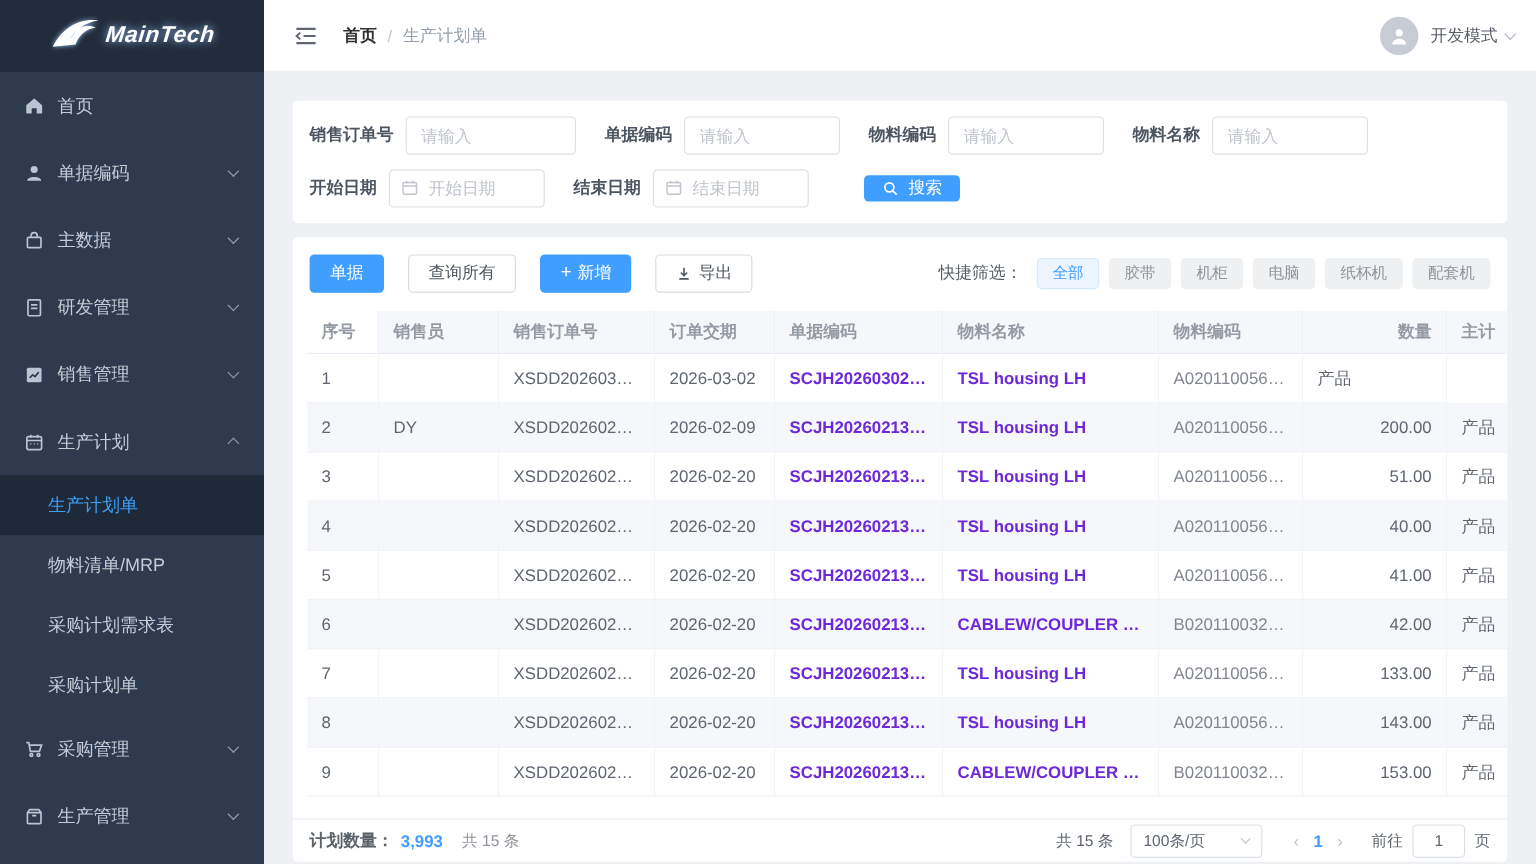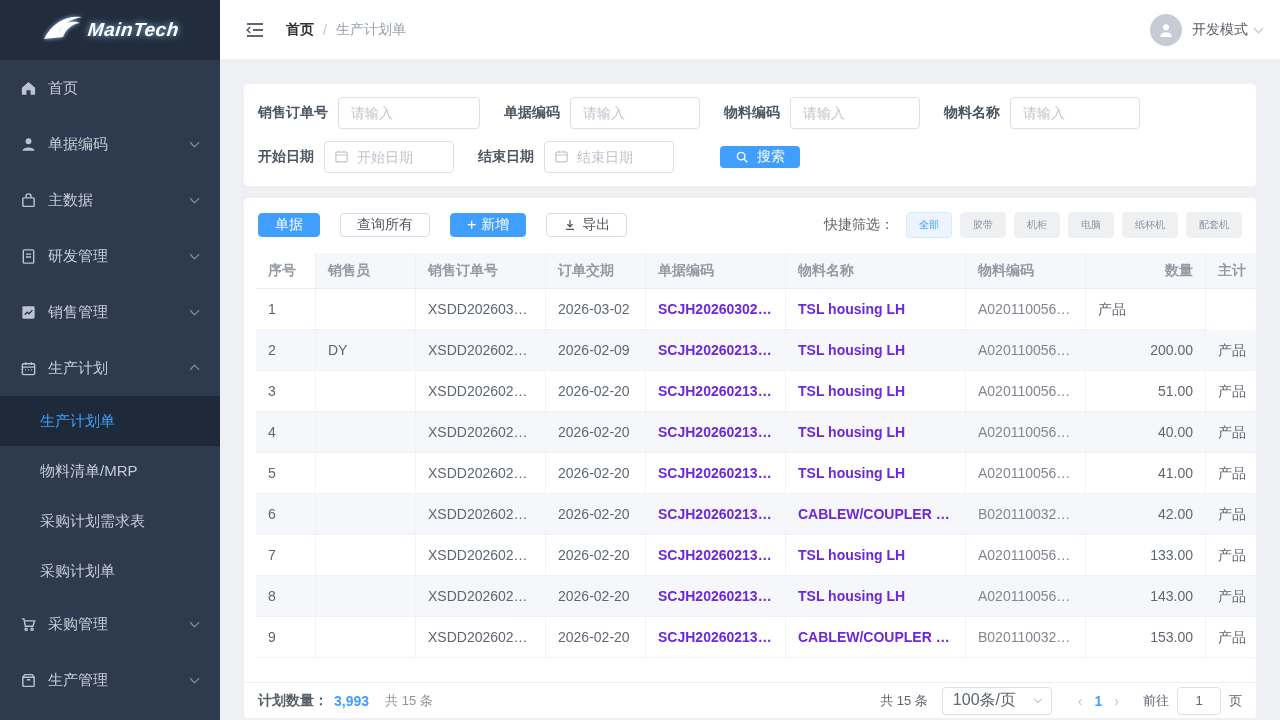--- a/index.html
+++ b/index.html
@@ -54,30 +54,30 @@
   .date-ico { position:absolute; left:10px; top:8px; width:15px; height:15px; color:#c0c4cc; pointer-events:none; }
   .search-btn { height:22px; background:#409eff; color:#fff; border:none; border-radius:4px; padding:0 15px;
                 font-size:14px; display:flex; align-items:center; gap:8px; cursor:pointer; margin-left:22px;
                 font-family:inherit; }
   .search-btn svg { width:14px; height:14px; }
 
   
   .table-card { margin:0 24px; background:#fff; border-radius:4px; height:520px; display:flex;
                 flex-direction:column; overflow:hidden; }
   .toolbar { display:flex; align-items:center; padding:14px 14px 0; }
-  .btn { height:24px; border-radius:4px; padding:0 16px; font-size:14px; cursor:pointer; display:flex;
+  .btn { height:32px; border-radius:4px; padding:0 16px; font-size:14px; cursor:pointer; display:flex;
          align-items:center; gap:5px; font-family:inherit; }
   .btn + .btn { margin-left:20px; }
   .btn-primary { background:#409eff; border:1px solid #409eff; color:#fff; }
   .btn-ghost { background:#fff; border:1px solid #d9dce3; color:#4e565f; }
   .btn .plus { font-size:16px; line-height:1; }
   .btn svg { width:14px; height:14px; }
   .quick { margin-left:auto; display:flex; align-items:center; }
   .quick-label { font-size:14px; color:#5a6268; margin-right:4px; }
-  .chip { height:26px; border-radius:4px; padding:0 12px; font-size:10px; margin-left:8px; cursor:pointer;
+  .chip { height:26px; border-radius:4px; padding:0 12px; font-size:13px; margin-left:8px; cursor:pointer;
           background:#eef0f2; color:#8f959e; border:1px solid #eef0f2; font-family:inherit; }
   .chip.is-active { background:#ecf5ff; border-color:#d5eafd; color:#409eff; }
 
   .table-wrap { flex:1; overflow:hidden; margin-left:12px; margin-top:15px; }
   .thead, .trow { display:grid; grid-template-columns:60px 100px 130px 100px 140px 180px 120px 120px 90px;
                   width:1040px; }
   .th { height:36px; line-height:35px; background:#f5f7fa; color:#959aa3; font-weight:700; font-size:14px;
         padding:0 12px; border-bottom:1px solid #e9edf3; border-right:1px solid #edf0f5;
         white-space:nowrap; overflow:hidden; }
   .th.c-seq { background:#fff; }
@@ -93,21 +93,21 @@
   
   .tfoot { height:36px; border-top:1px solid #ebeef5; display:flex; align-items:center; padding:0 14px;
            background:#fff; }
   .plan-label { font-size:14px; color:#5a6268; font-weight:600; }
   .plan-value { font-size:14px; color:#409eff; font-weight:700; margin-left:6px; }
   .total-muted { font-size:13px; color:#909399; margin-left:16px; }
   .pager { margin-left:auto; display:flex; align-items:center; }
   .pager-total { font-size:13px; color:#5f6670; }
   .size-select { width:110px; height:28px; border:1px solid #dcdfe6; border-radius:4px; margin-left:14px;
                  display:flex; align-items:center; justify-content:space-between; padding:0 10px;
-                 font-size:16px; color:#5f6670; cursor:pointer; }
+                 font-size:13px; color:#5f6670; cursor:pointer; }
   .size-select .sel-chev { width:6px; height:6px; border-right:1.3px solid #c0c4cc;
                  border-bottom:1.3px solid #c0c4cc; transform:rotate(45deg); margin-top:-3px; }
   .pg-arrow { color:#c0c4cc; font-size:14px; background:none; border:none; cursor:pointer; padding:0 6px;
               font-family:inherit; }
   .pg-num { color:#409eff; font-size:14px; font-weight:700; padding:0 6px; }
   .pager .pg-zone { margin-left:20px; display:flex; align-items:center; }
   .goto-label { font-size:13px; color:#5f6670; margin-left:18px; }
   .goto-input { width:44px; height:28px; border:1px solid #dcdfe6; border-radius:4px; margin:0 8px;
                 text-align:center; font-size:13px; color:#5f6670; outline:none; font-family:inherit; }
   .goto-suffix { font-size:13px; color:#5f6670; }

